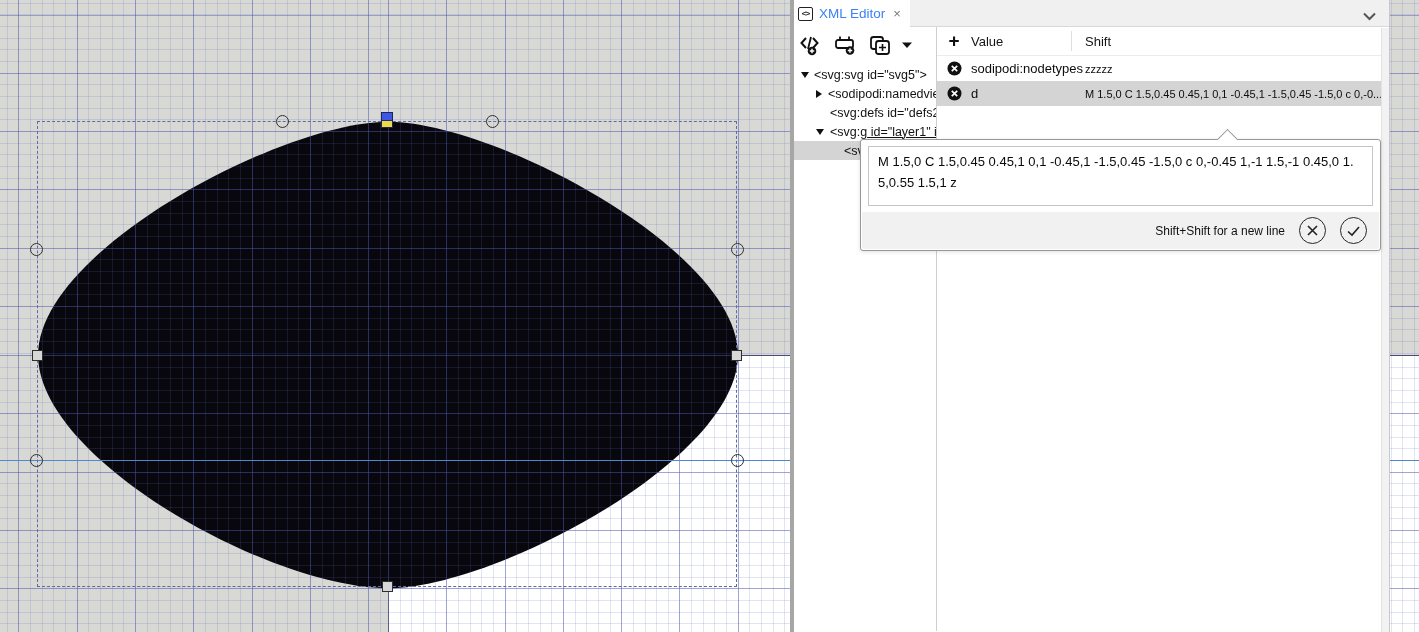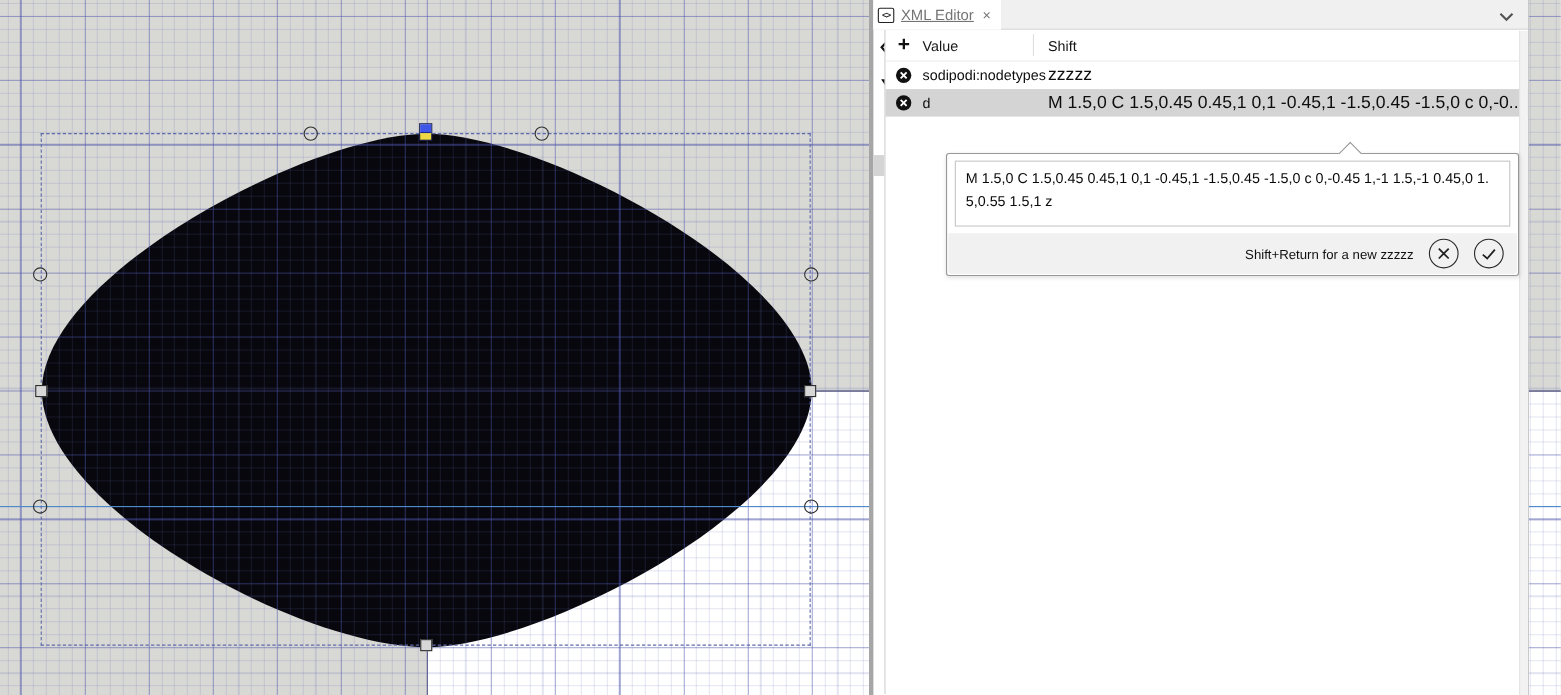--- a/index.html
+++ b/index.html
@@ -53,21 +53,21 @@
   }
   .tab {
     display:flex; align-items:center; gap:6px; background:#ffffff;
     padding:0 9px 0 4px; height:27px;
   }
   .tab-icon {
     width:15px; height:14px; border:1.5px solid #222; border-radius:2px;
     font-size:8px; font-weight:bold; display:flex; align-items:center; justify-content:center;
     letter-spacing:-1px; color:#222;
   }
-  .tab-title { font-size:13.5px; color:#737373;text-decoration:underline; }
+  .tab-title { font-size:13.5px; color:#3b82f6; }
   .tab-close { font-size:13px; color:#777; margin-left:2px; cursor:default; }
   .panel-chevron { position:absolute; right:12px; top:7px; }
 
   .panel-body { display:flex; height:604px; }
   .tree-col { width:143px; border-right:1px solid #cfcfcf; overflow:hidden; }
   .xml-toolbar { height:34px; display:flex; align-items:center; gap:9px; padding:2px 0 0 5px; }
   .tbtn { display:flex; align-items:center; justify-content:center; }
 
   .tree { padding-top:4px; }
   .tree-row { height:19px; display:flex; align-items:center; font-size:12.5px; white-space:nowrap; }
@@ -86,21 +86,21 @@
   .attr-add { width:34px; display:flex; justify-content:center; font-size:19px; font-weight:bold; color:#111; }
   .col-name { width:106px; }
   .col-sep { position:absolute; left:134px; top:4px; bottom:4px; width:1px; background:#dedede; }
   .col-value { padding-left:8px; }
 
   .attr-row { height:25px; display:flex; align-items:center; }
   .attr-row.selected { background:#d4d4d4; }
   .attr-del { width:34px; display:flex; justify-content:center; }
   .attr-name { width:106px; font-size:13px; color:#0d0d0d; }
   .attr-value {
-    flex:1; font-size:16px; color:#0d0d0d; white-space:nowrap; overflow:hidden;
+    flex:1; font-size:11px; color:#0d0d0d; white-space:nowrap; overflow:hidden;
     padding-left:8px; padding-right:4px;
   }
   .panel-scroll {
     position:absolute; right:0; top:28px; bottom:0; width:8px;
     background:#f2f2f2; border-left:1px solid #e3e3e3;
   }
 
   
   .popup {
     position:absolute; left:860px; top:139px; width:521px; height:112px;
@@ -273,21 +273,21 @@
         </div>
       </div>
     </div>
     <div class="panel-scroll"></div>
   </div>
 
   <div class="popup">
     <div class="popup-caret"></div>
     <div class="popup-text">M 1.5,0 C 1.5,0.45 0.45,1 0,1 -0.45,1 -1.5,0.45 -1.5,0 c 0,-0.45 1,-1 1.5,-1 0.45,0 1.5,0.55 1.5,1 z</div>
     <div class="popup-footer">
-      <span class="popup-hint">Shift+Return for a new zzzzz</span>
+      <span class="popup-hint">Shift+Shift for a new line</span>
       <button class="cbtn">
         <svg width="13" height="13" viewBox="0 0 13 13">
             <path d="M2 2 L11 11 M11 2 L2 11" stroke="#222" stroke-width="1.6" fill="none"></path>
           </svg>
       </button>
       <button class="cbtn">
         <svg width="15" height="12" viewBox="0 0 15 12">
             <path d="M2 6.5 L6 10 L13 2" stroke="#222" stroke-width="1.6" fill="none"></path>
           </svg>
       </button>

